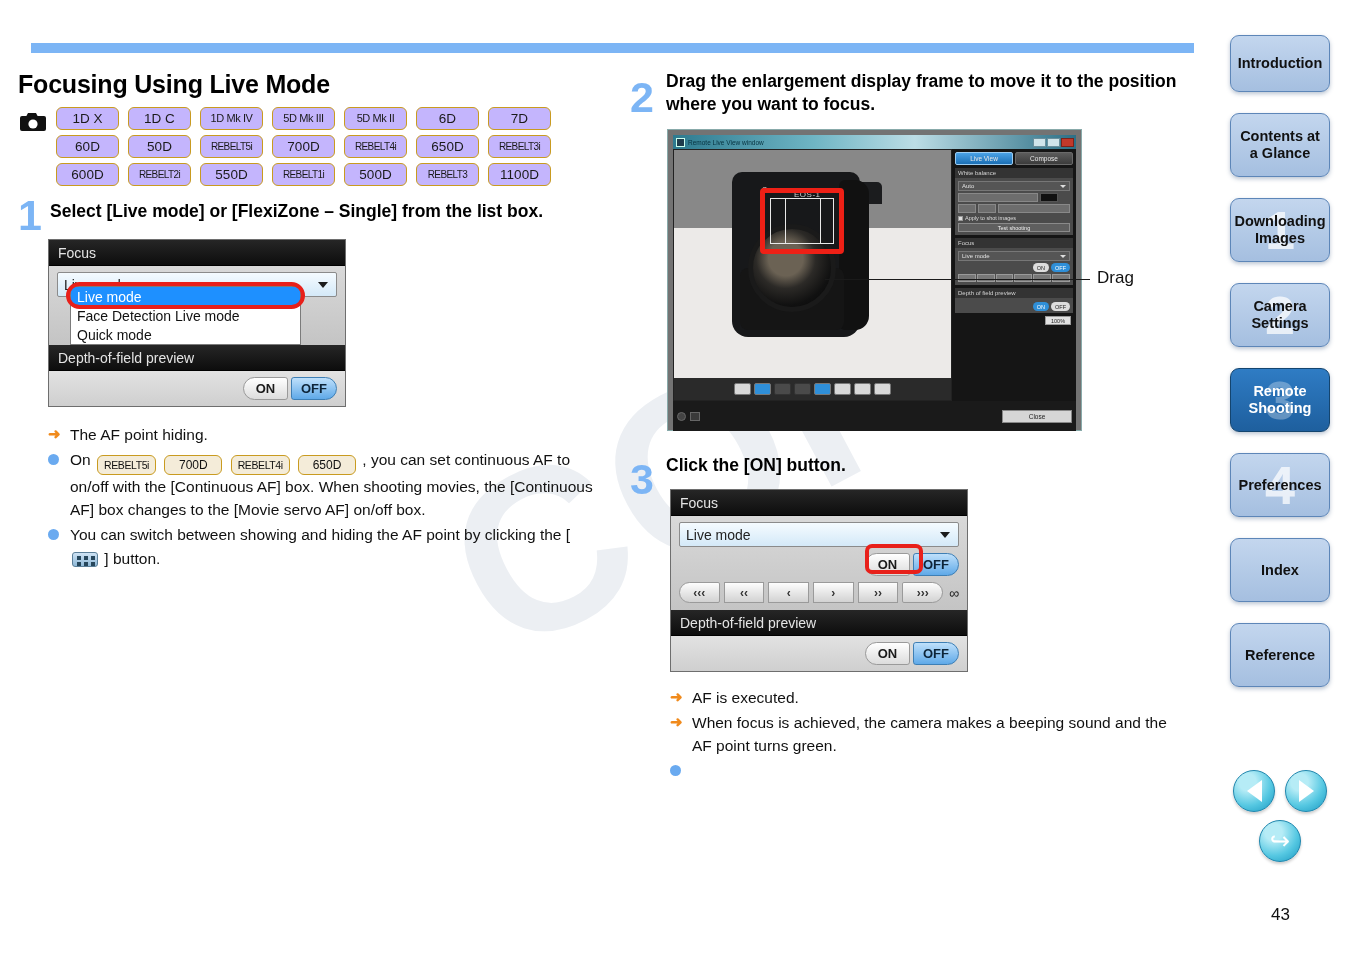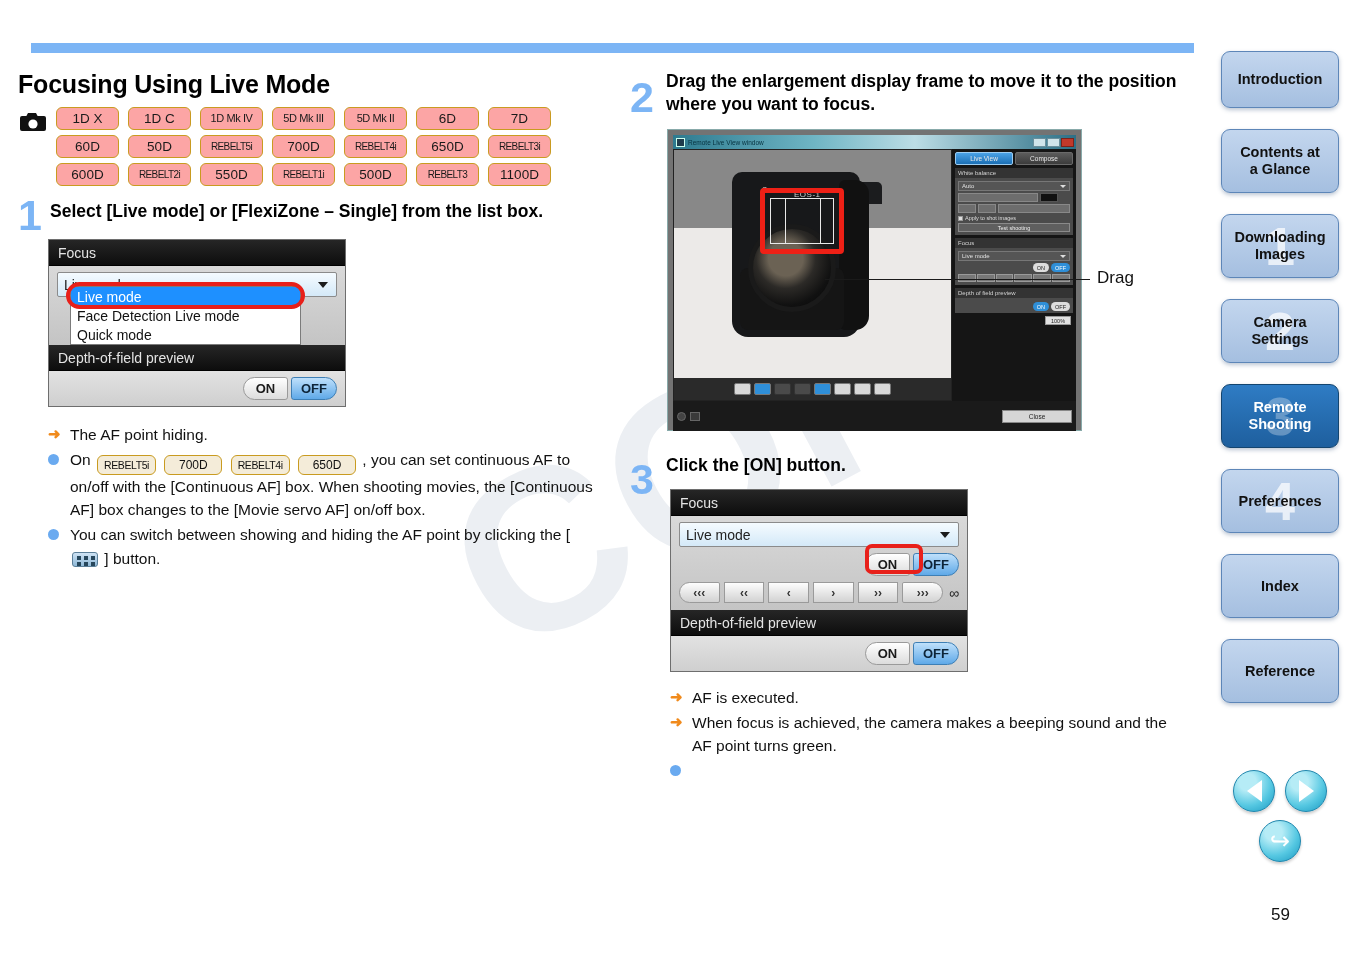--- a/index.html
+++ b/index.html
@@ -42,21 +42,21 @@
 
   
   .badge-block { position:relative; margin-top:4px; }
   .cam-icon { position:absolute; left:0px; top:3px; width:30px; height:24px; }
   .badge-rows { margin-left:38px; }
   .badge-row { display:flex; gap:9px; margin-bottom:5px; }
   .badge {
     width:63px; height:23px;
     border:1.6px solid #c99b20;
     border-radius:6px;
-    background:#fca5a5;
+    background:#c4b5fd;
     color:#1a1a1a;
     font-size:13.5px;
     font-weight:500;
     display:flex; align-items:center; justify-content:center;
     white-space:nowrap;
     line-height:1;
   }
   .badge.sm { font-size:11px; letter-spacing:-0.4px; }
   .badge.xs { font-size:10px; letter-spacing:-0.6px; }
 
@@ -248,21 +248,21 @@
   .foot-close { margin-left:auto; width:70px;height:13px; background:#d6d6d6;border:1px solid #888;
                 font-size:6.5px; color:#222; display:flex;align-items:center;justify-content:center; }
 
   .drag-callout { position:absolute; left:825px; top:268px; z-index:5; }
   .drag-line { position:absolute; left:0; top:11px; width:265px; height:1px; background:#1a1a1a; }
   .drag-lbl { position:absolute; left:272px; top:0px; font-size:17px; color:#111; }
 
   
   .sidebar { position:absolute; right:6px; top:35px; width:128px; z-index:4; }
   .side-tab {
-    position:relative; width:118px; height:57px; margin:16px auto 21px auto;
+    position:relative; width:100px; height:57px; margin:0 auto 21px auto;
     border-radius:9px;
     background:linear-gradient(#c3d6ee,#a5bfe0);
     border:1px solid #5d86b8;
     box-shadow:0 2px 4px rgba(60,90,130,.35);
     display:flex; align-items:center; justify-content:center;
     overflow:hidden;
   }
   .side-tab.tall { height:64px; }
   .side-tab.active {
     background:linear-gradient(#2f7cc4,#1e5f9e);
@@ -630,14 +630,14 @@
         </div>
       <div class="ncirc">
           <span class="tri-r"></span>
         </div>
     </div>
     <div class="ncirc single">
         <span class="ret">↩</span>
       </div>
   </div>
 
-  <div class="pagenum">59</div>
+  <div class="pagenum">43</div>
 </div>
 
 </body></html>

